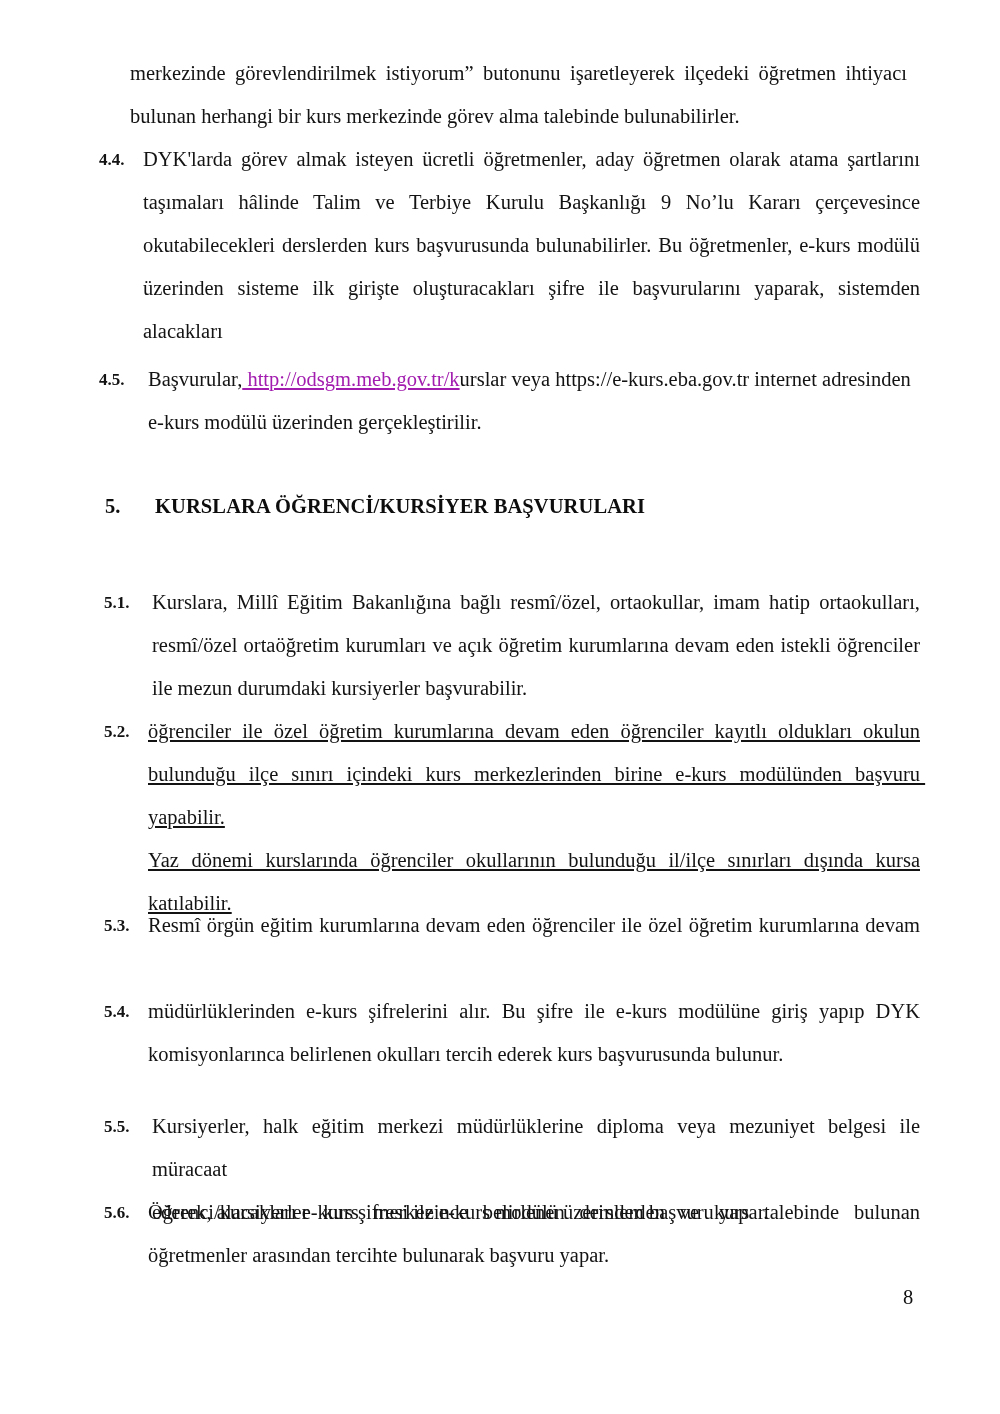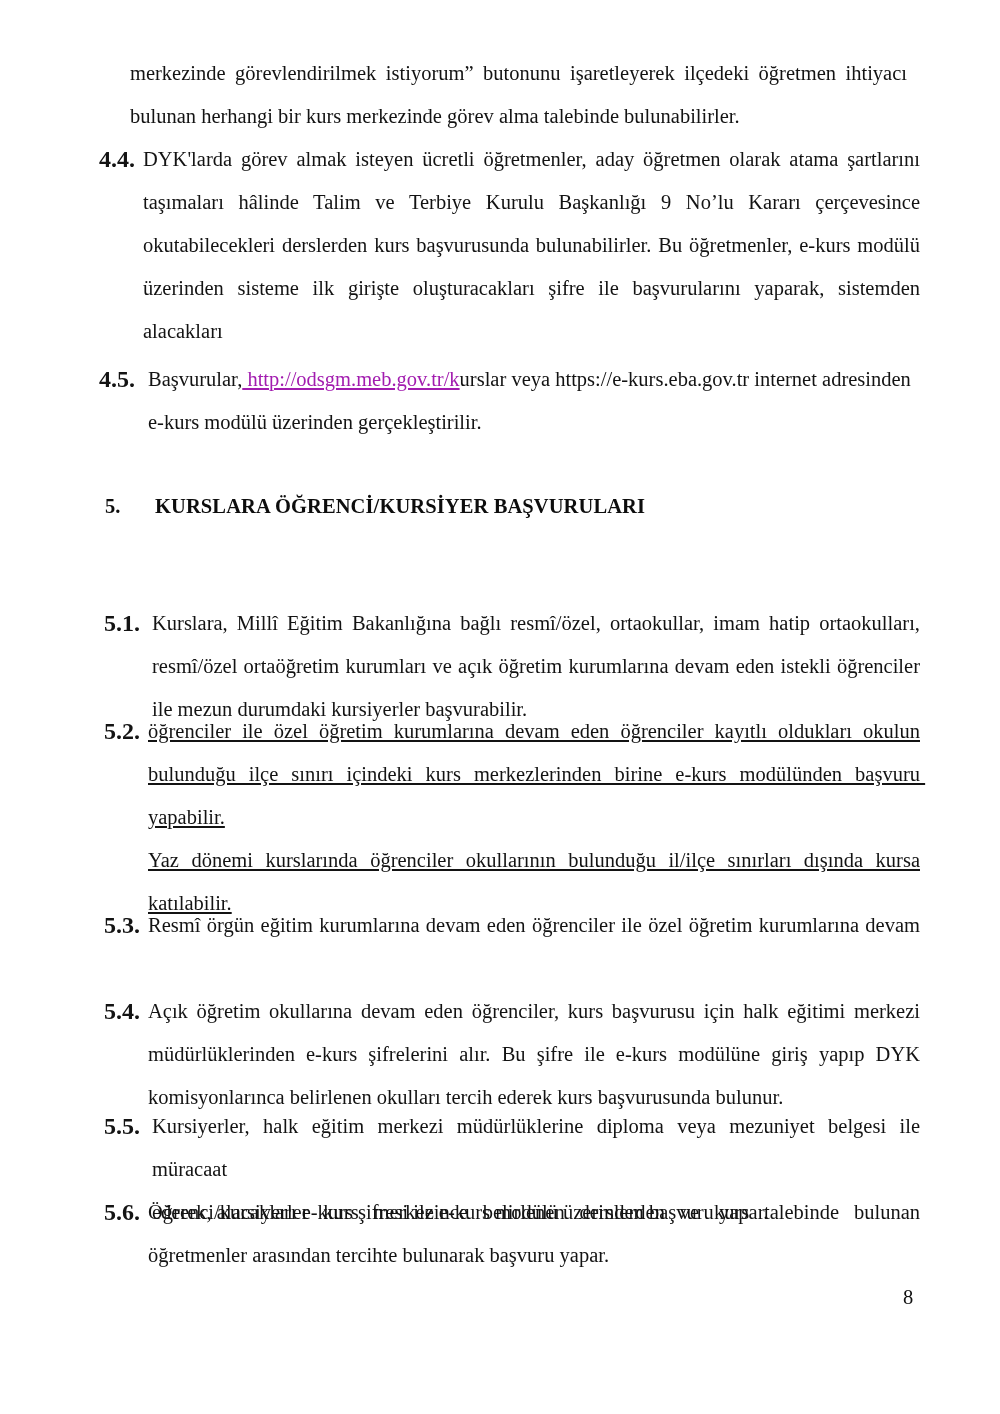--- a/index.html
+++ b/index.html
@@ -38,21 +38,21 @@
     left: 143px;
     width: 777px;
   }
   
   .item {
     width: 777px;
   }
   .item .num {
     position: absolute;
     font-weight: bold;
-    font-size: 24px;
+    font-size: 17px;
     line-height: 43px;
     white-space: nowrap;
   }
   .item .body {
     display: block;
   }
   .lines { display: block; }
   .line {
     display: block;
     text-align: justify;
@@ -120,21 +120,21 @@
       <span class="line endline"><span>Başvurular,</span><a class="doclink" href="#"> http://odsgm.meb.gov.tr/k</a><span>urslar veya https://e-kurs.eba.gov.tr internet adresinden</span></span>
       <span class="line endline">e-kurs modülü üzerinden gerçekleştirilir.</span>
     </span>
   </div>
 
   <div class="heading" style="left:105px; top:485px; width:815px;">
     <span class="hnum">5.</span>
     <span class="htext">KURSLARA ÖĞRENCİ/KURSİYER BAŞVURULARI</span>
   </div>
 
-  <div class="para item" style="left:152px; top:602px; width:768px;">
+  <div class="para item" style="left:152px; top:581px; width:768px;">
     <span class="num" style="left:-48px;">5.1.</span>
     <span class="body lines">
       <span class="line">Kurslara, Millî Eğitim Bakanlığına bağlı resmî/özel, ortaokullar, imam hatip ortaokulları,</span>
       <span class="line">resmî/özel ortaöğretim kurumları ve açık öğretim kurumlarına devam eden istekli öğrenciler</span>
       <span class="line endline">ile mezun durumdaki kursiyerler başvurabilir.</span>
     </span>
   </div>
 
   <div class="para item" style="left:148px; top:710px; width:772px;text-decoration:underline;">
     <span class="num" style="left:-44px;">5.2.</span>
@@ -149,21 +149,20 @@
   <div class="para item" style="left:148px; top:904px; width:772px;">
     <span class="num" style="left:-44px;">5.3.</span>
     <span class="body lines">
       <span class="line">Resmî örgün eğitim kurumlarına devam eden öğrenciler ile özel öğretim kurumlarına devam</span>
     </span>
   </div>
 
   <div class="para item" style="left:148px; top:990px; width:772px;">
     <span class="num" style="left:-44px;">5.4.</span>
     <span class="body lines">
-      <span class="line">Açık öğretim okullarına devam eden öğrenciler, kurs başvurusu için halk eğitimi merkezi</span>
       <span class="line">müdürlüklerinden e-kurs şifrelerini alır. Bu şifre ile e-kurs modülüne giriş yapıp DYK</span>
       <span class="line endline">komisyonlarınca belirlenen okulları tercih ederek kurs başvurusunda bulunur.</span>
     </span>
   </div>
 
   <div class="para item" style="left:152px; top:1105px; width:768px;">
     <span class="num" style="left:-48px;">5.5.</span>
     <span class="body lines">
       <span class="line">Kursiyerler, halk eğitim merkezi müdürlüklerine diploma veya mezuniyet belgesi ile müracaat</span>
       <span class="line endline">ederek, alacakları e-kurs şifresi ile e-kurs modülü üzerinden başvuru yapar.</span>

